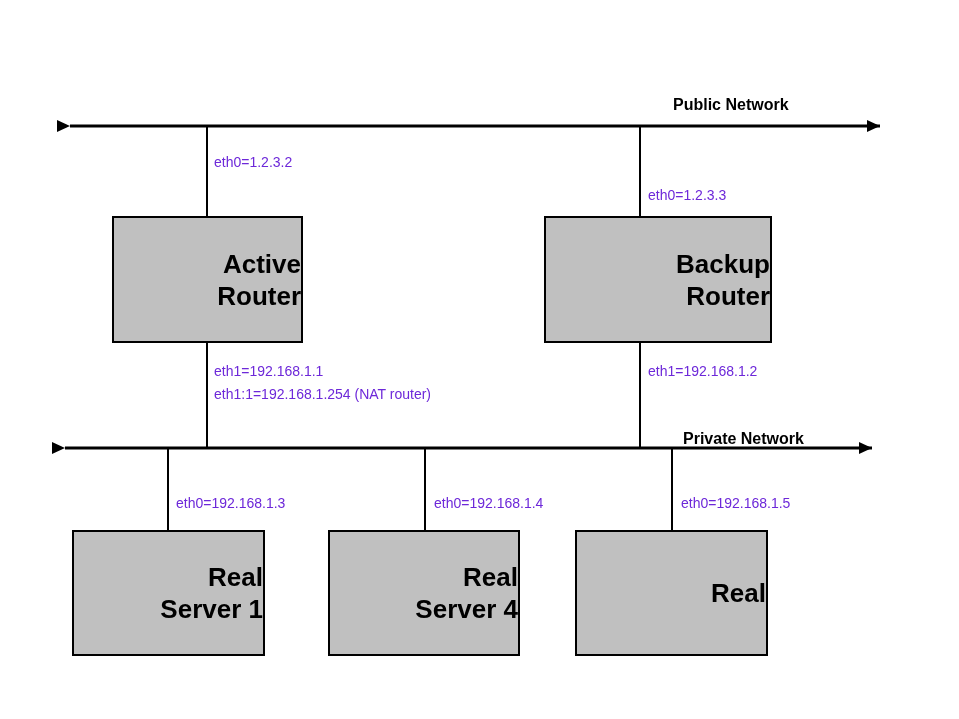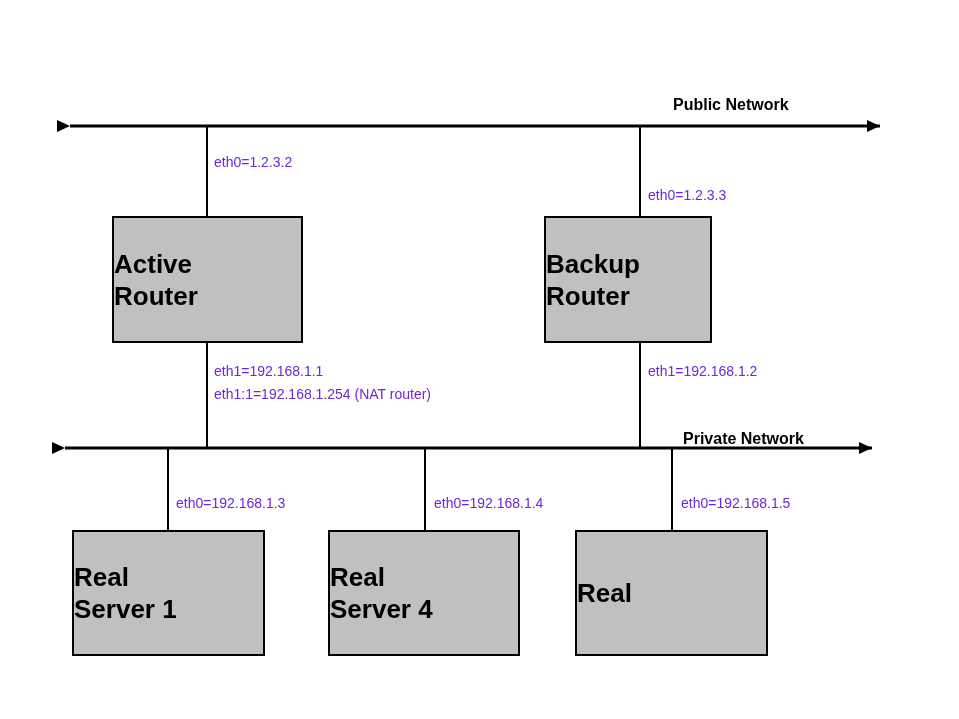--- a/index.html
+++ b/index.html
@@ -22,21 +22,21 @@
     width: 959px;
     height: 719px;
   }
   .node-box {
     position: absolute;
     background: #c0c0c0;
     border: 2px solid #000000;
     box-sizing: border-box;
     display: flex;
     flex-direction: column;
-    align-items: flex-start;
+    align-items: flex-end;
     justify-content: center;
   }
   .node-line {
     font-size: 26px;
     font-weight: bold;
     color: #000000;
     line-height: 32px;
     white-space: nowrap;
   }
   .edge-label {
@@ -109,21 +109,21 @@
       </div>
       <div class="edge-label" style="left: 681px; top: 492px;">
         <div>eth0=192.168.1.5</div>
       </div>
     </div>
   <div id="nodes">
       <div class="node-box" style="left: 112px; top: 216px; width: 191px; height: 127px; background: rgb(192, 192, 192);">
         <div class="node-line">Active</div>
         <div class="node-line">Router</div>
       </div>
-      <div class="node-box" style="left: 544px; top: 216px; width: 168px; height: 127px; background: rgb(192, 192, 192);">
+      <div class="node-box" style="left: 544px; top: 216px; width: 228px; height: 127px; background: rgb(192, 192, 192);">
         <div class="node-line">Backup</div>
         <div class="node-line">Router</div>
       </div>
       <div class="node-box" style="left: 72px; top: 530px; width: 193px; height: 126px; background: rgb(192, 192, 192);">
         <div class="node-line">Real</div>
         <div class="node-line">Server 1</div>
       </div>
       <div class="node-box" style="left: 328px; top: 530px; width: 192px; height: 126px; background: rgb(192, 192, 192);">
         <div class="node-line">Real</div>
         <div class="node-line">Server 4</div>

